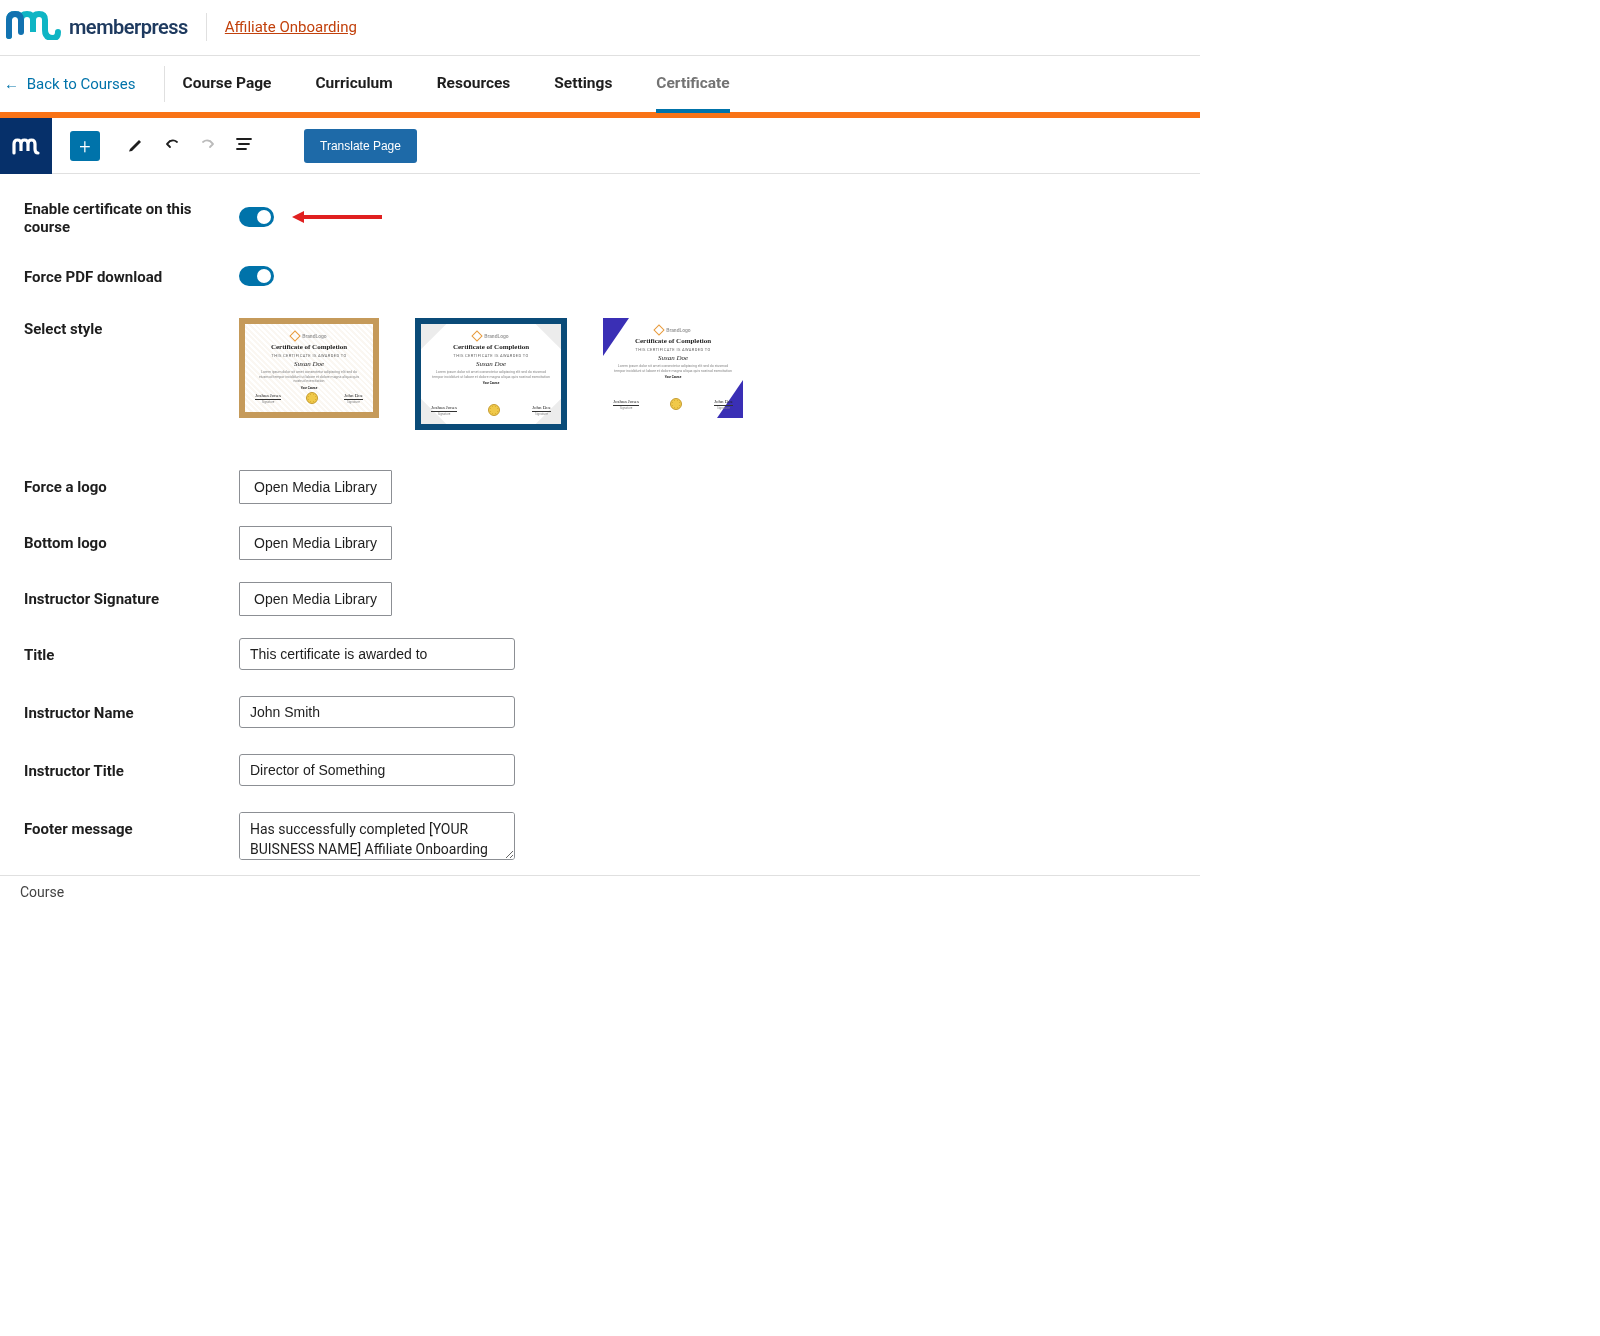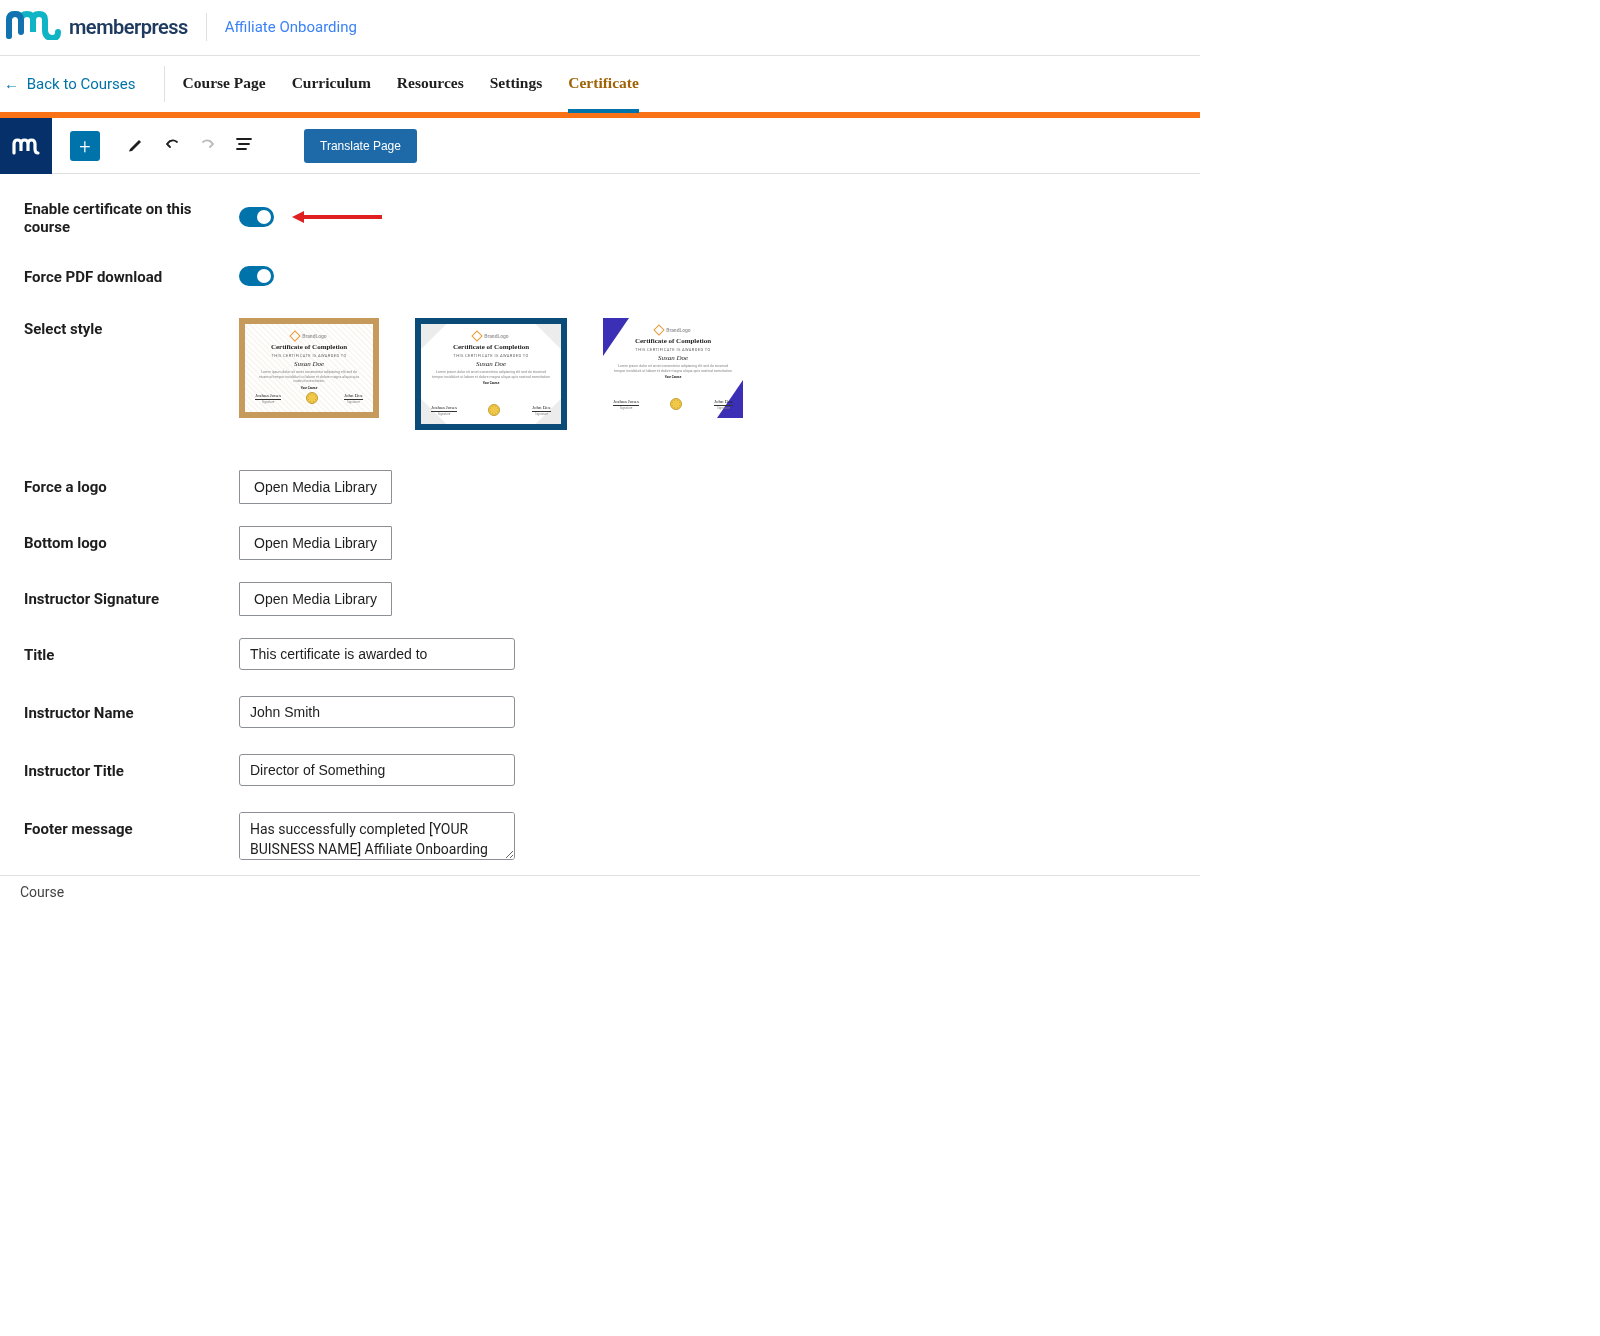--- a/index.html
+++ b/index.html
@@ -34,21 +34,22 @@
       letter-spacing: -0.5px;
     }
     .divider-v {
       width: 1px;
       height: 28px;
       background: #e0e0e0;
       margin: 0 18px 0 0;
     }
     .breadcrumb {
       font-size: 15px;
-      color: #3b82f6;
+      color: #c2410c;
+      text-decoration: underline;
     }
     
     .nav-row {
       display: flex;
       align-items: center;
       border-bottom: 6px solid #f97316;
       position: relative;
     }
     .back-link {
       color: #0073aa;
@@ -60,33 +61,32 @@
       margin-right: 4px;
     }
     .nav-divider {
       width: 1px;
       height: 36px;
       background: #e0e0e0;
       margin: 0 18px 0 16px;
     }
     .tabs {
       display: flex;
-      gap: 26px;
-      font-family: Liberation Serif, serif;
+      gap: 44px;
     }
     .tab {
       font-size: 15.5px;
       font-weight: 700;
       color: #1e1e1e;
       padding: 18px 0 20px 0;
       cursor: pointer;
       position: relative;
     }
     .tab.active {
-      color: #a16207;
+      color: #737373;
     }
     .tab.active::after {
       content: "";
       position: absolute;
       left: 0;
       right: 0;
       bottom: -1px;
       height: 4px;
       background: #0073aa;
     }

